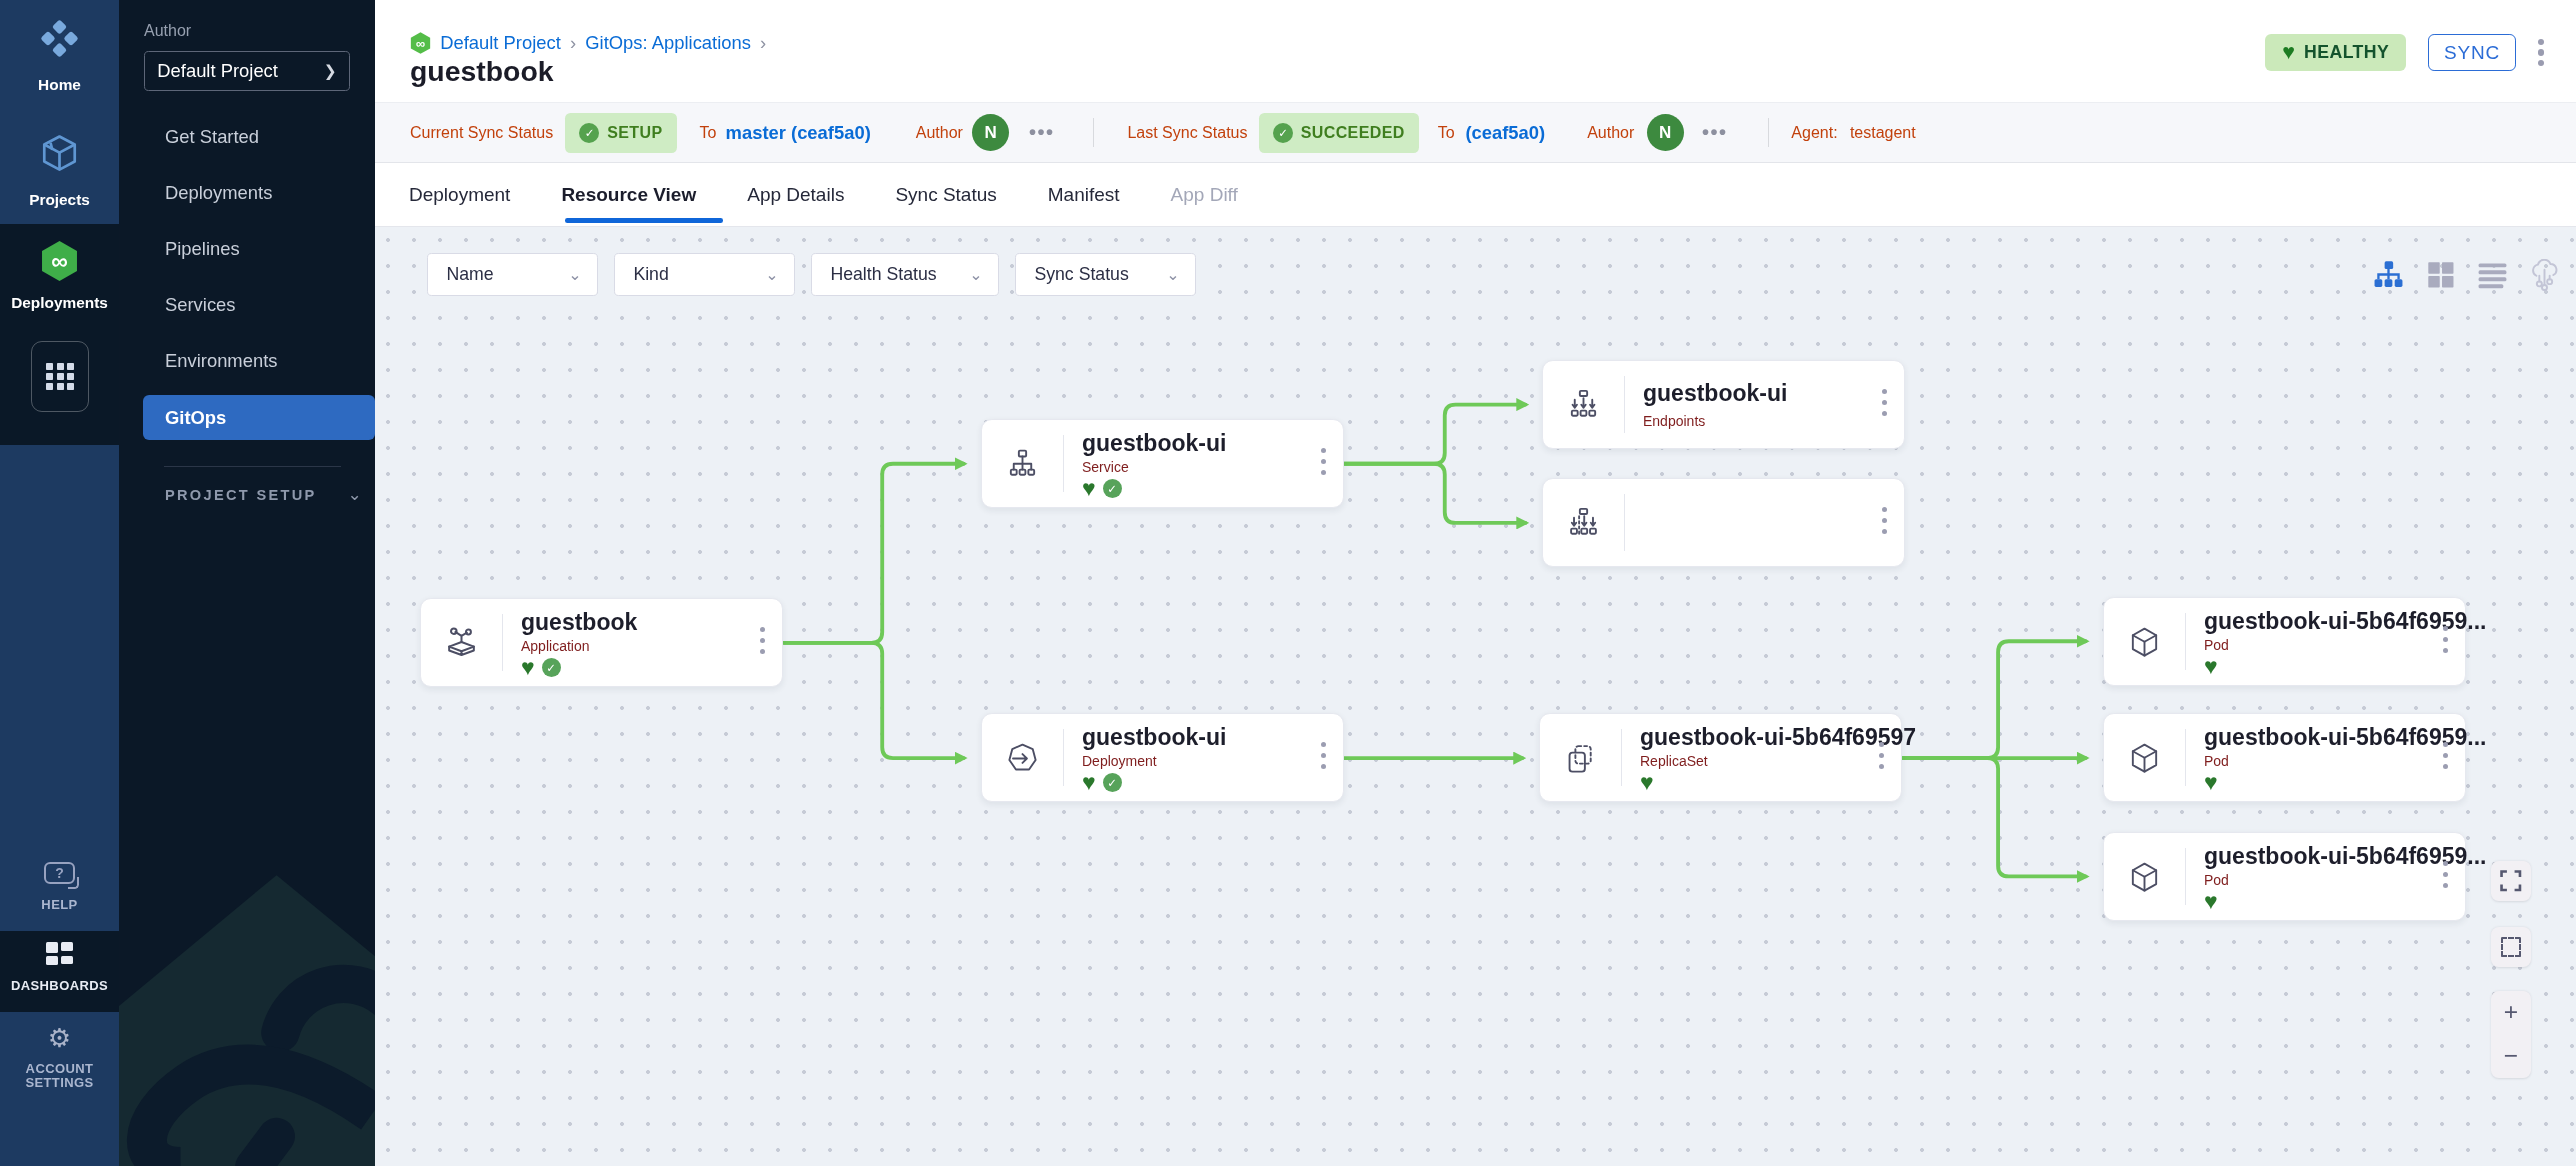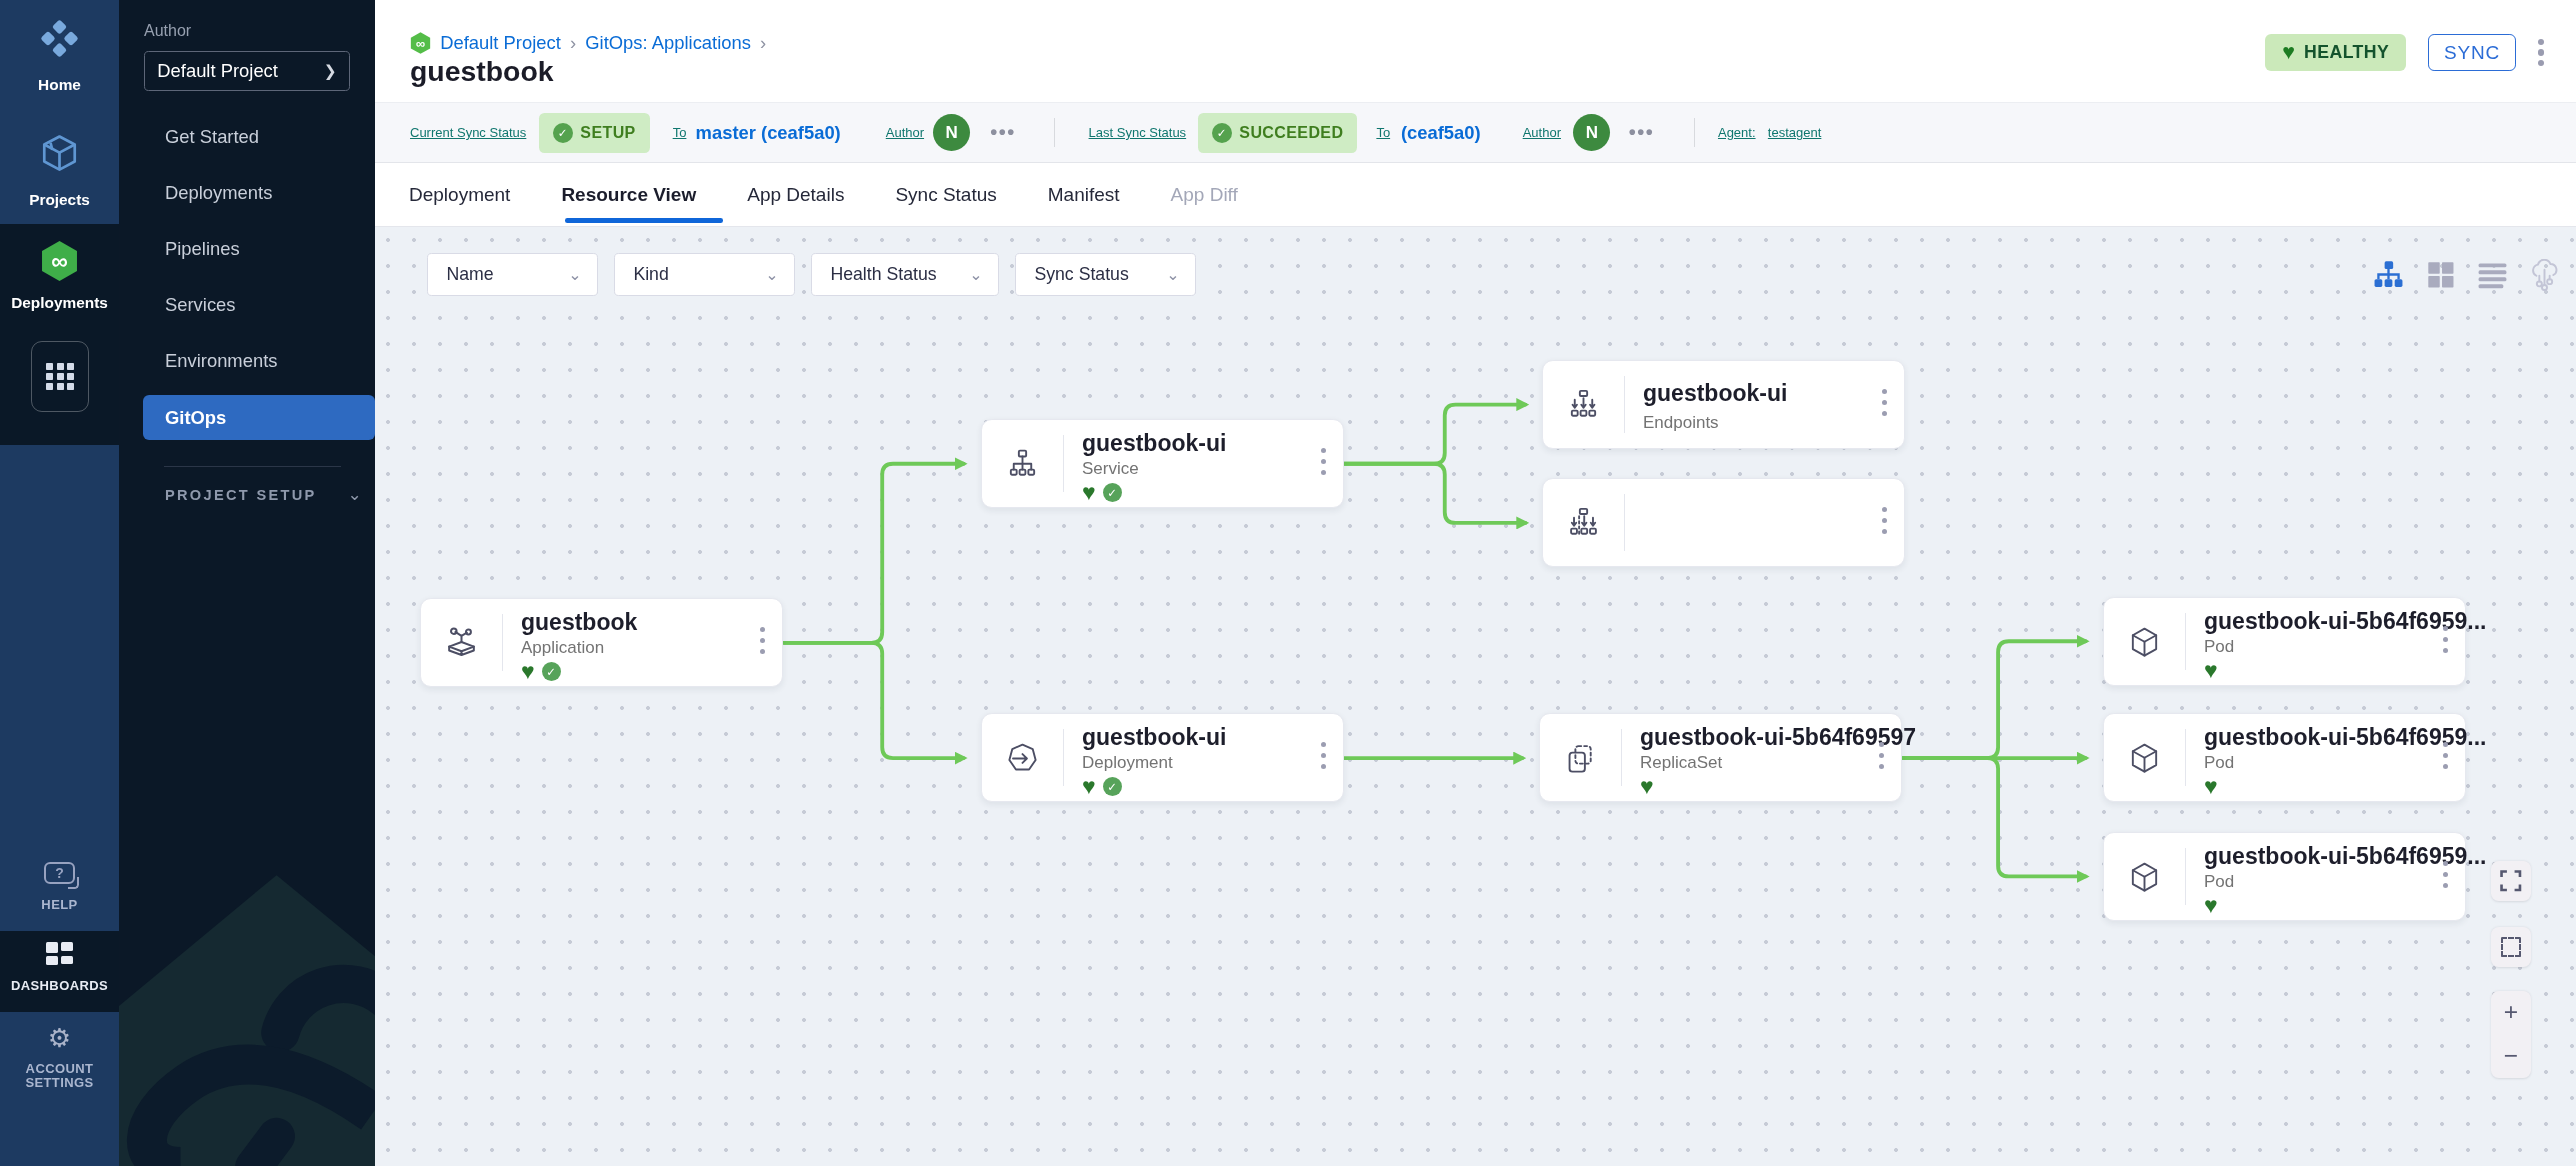--- a/index.html
+++ b/index.html
@@ -48,21 +48,21 @@
   .hdr-right { position:absolute; right:32px; top:34px; display:flex; align-items:center; gap:21.5px; }
   .health-pill { height:37px; background:#cbe9ba; border-radius:6.1px; display:flex; align-items:center; gap:9.2px; padding:0 17px; }
   .health-pill .hh { color:#1d7c22; font-size:21.5px; line-height:1; }
   .health-pill .ht { color:#14532d; font-size:17.7px; font-weight:bold; letter-spacing:0.4px; }
   .sync-btn { height:37px; min-width:86px; background:#fff; border:1.5px solid #2b6cd6; border-radius:6.1px; color:#2b6cd6; font-size:19px; font-weight:normal; letter-spacing:0.8px; display:flex; align-items:center; justify-content:center; padding:0 15.4px; cursor:pointer; }
   .kebab-v { display:flex; flex-direction:column; gap:4.6px; cursor:pointer; }
   .kebab-v i { width:6.1px; height:6.1px; border-radius:50%; background:#9a9cb0; }
 
   
   .statusbar { position:absolute; left:0; top:102px; width:2201px; height:61px; background:#f6f7fa; border-top:0.8px solid #eceef2; border-bottom:0.8px solid #e3e5ea; display:flex; align-items:center; padding-left:35px; }
-  .sb-label { font-size:13px; color:#0f766e;text-decoration:underline; }
+  .sb-label { font-size:16px; color:#c2410c; }
   .sb-pill { display:flex; align-items:center; gap:7.7px; height:40px; padding:0 14px; background:#cfecc4; border-radius:5.4px; }
   .sb-pill .cc { width:20px; height:20px; border-radius:50%; background:#55a24e; color:#fff; font-size:11.5px; display:flex; align-items:center; justify-content:center; }
   .sb-pill .pt { font-size:16px; font-weight:bold; letter-spacing:0.4px; color:#3f7e1f; }
   .sb-link { font-size:18.4px; font-weight:bold; color:#0a6cd6; cursor:pointer; }
   .avatar { width:37px; height:37px; border-radius:50%; background:#3d8a3f; color:#fff; font-size:17px; font-weight:bold; display:flex; align-items:center; justify-content:center; }
   .hdots { font-size:20px; font-weight:bold; color:#8d909f; letter-spacing:1.5px; cursor:pointer; }
   .vline { width:0.8px; height:29px; background:#d8dade; }
 
   
   .tabsbar { position:absolute; left:0; top:163px; width:2201px; height:64px; background:#fff; border-bottom:0.8px solid #e4e6ec; }
@@ -85,21 +85,21 @@
 
   .view-toggles { position:absolute; left:1998px; top:32px; display:flex; align-items:center; gap:21px; z-index:3; }
   .vt { width:31px; height:31px; display:flex; align-items:center; justify-content:center; cursor:pointer; }
 
   
   .node { position:absolute; width:363px; height:89px; background:#fff; border:0.8px solid #e6e8ef; border-radius:10.8px; box-shadow:0 2.3px 6.1px rgba(30,40,60,.07); z-index:2; cursor:pointer; }
   .n-icon { position:absolute; left:0; top:0; width:81px; height:89px; display:flex; align-items:center; justify-content:center; }
   .n-sep { position:absolute; left:81px; top:15.4px; bottom:15.4px; width:0.8px; background:#e4e6ed; }
   .n-body { position:absolute; left:100px; top:9.2px; }
   .n-title { font-size:23px; font-weight:600; color:#1d1e2b; line-height:28px; white-space:nowrap; }
-  .n-kind { font-size:17px; color:#737373; margin-top:1.5px; }
+  .n-kind { font-size:14px; color:#7f1d1d; margin-top:1.5px; }
   .n-status { display:flex; align-items:center; gap:7px; margin-top:3.1px; height:21.5px; }
   .n-status .heart { color:#2a782c; font-size:23px; line-height:18.4px; }
   .n-status .chk { width:19px; height:19px; border-radius:50%; background:#57a35a; color:#fff; font-size:11.5px; display:flex; align-items:center; justify-content:center; }
   .node.no-status .n-body { top:18.4px; }
   .node.no-status .n-kind { margin-top:6.1px; }
   .n-kebab { position:absolute; right:17px; top:28px; display:flex; flex-direction:column; gap:5.4px; cursor:pointer; }
   .n-kebab i { width:5.4px; height:5.4px; border-radius:50%; background:#9b9db1; }
 
   
   .zc { position:absolute; left:2116px; background:#f2f0f4; border-radius:7.7px; display:flex; flex-direction:column; align-items:center; justify-content:center; z-index:3; cursor:pointer; box-shadow:0 0.8px 2.3px rgba(40,40,60,.12); }

